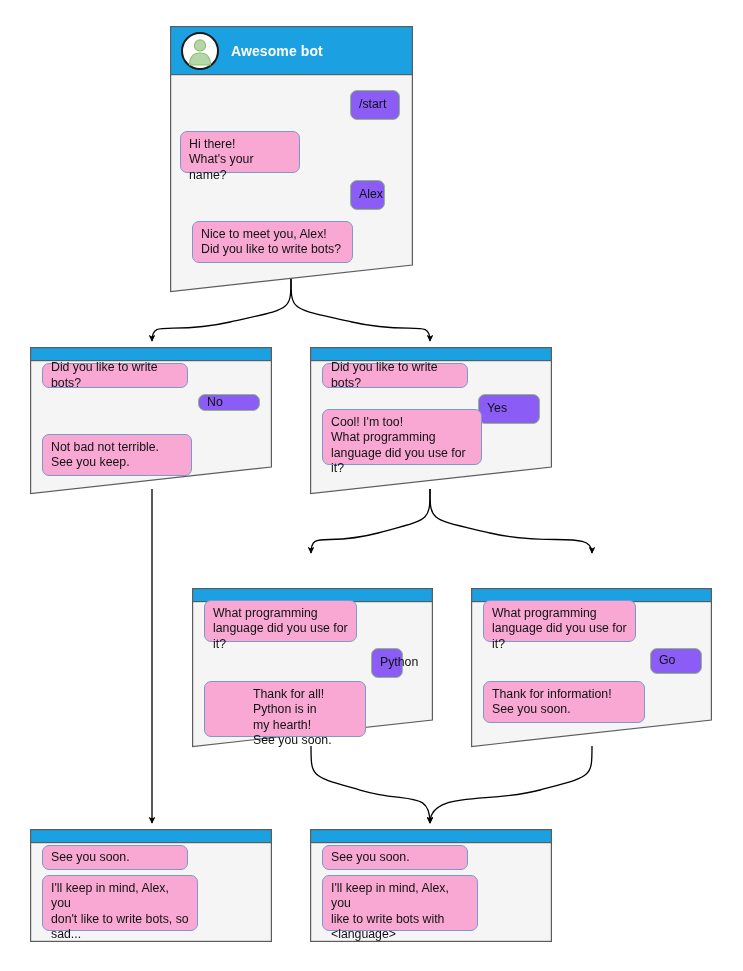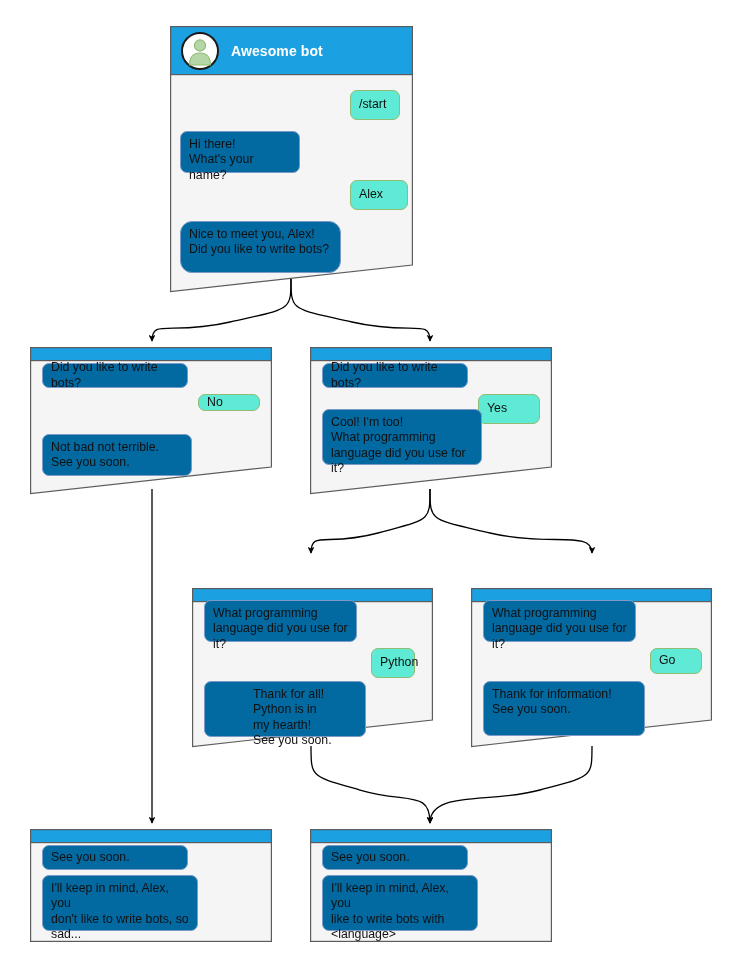--- a/index.html
+++ b/index.html
@@ -79,25 +79,25 @@
     box-sizing: border-box;
     border-radius: 7px;
     border: 1px solid;
     font-size: 12.3px;
     line-height: 15.4px;
     color: #111111;
     padding: 5px 8px 5px 8px;
     white-space: pre-line;
   }
   .bubble.bot {
-    background: #0369a1;
+    background: #f9a8d4;
     border-color: #7a9bc9;
   }
   .bubble.user {
-    background: #5eead4;
+    background: #8b5cf6;
     border-color: #8fbd73;
     text-align: left;
   }
 </style>
 </head>
 <body>
 
 <div id="canvas">
 
   <svg id="edges" viewBox="0 0 743 971" width="743" height="971" xmlns="http://www.w3.org/2000/svg">
@@ -135,38 +135,38 @@
           <path d="M 6.6,31 C 6.6,22.6 11,19 17,19 C 23,19 27.4,22.6 27.4,31 Z" fill="#b5d6a7" stroke="#8fbd73" stroke-width="1.1"></path>
         </svg>
       </div>
       <div class="card-title" style="left:61px; top:17px;">Awesome bot</div>
 
       <div class="bubble user" style="left:180px; top:64px; width:50px; height:30px; display:flex; align-items:center;">/start</div>
 
       <div class="bubble bot" style="left:10px; top:105px; width:120px; height:42px;">Hi there!
 What's your name?</div>
 
-      <div class="bubble user" style="left:180px; top:154px; width:58px; height:30px; display:flex; align-items:center;">Alex</div>
-
-      <div class="bubble bot" style="left:10px; top:195px; width:161px; height:52px;border-radius:12px;">Nice to meet you, Alex!
+      <div class="bubble user" style="left:180px; top:154px; width:35px; height:30px; display:flex; align-items:center;">Alex</div>
+
+      <div class="bubble bot" style="left:22px; top:195px; width:161px; height:42px;">Nice to meet you, Alex!
 Did you like to write bots?</div>
     </div>
   </div>
 
   <div class="card" style="left:30px; top:347px; width:242px; height:148px;">
     <svg class="card-shape" viewBox="0 0 242 148" width="242" height="148" preserveAspectRatio="none" xmlns="http://www.w3.org/2000/svg">
       <path d="M 0.6,0.6 L 241.4,0.6 L 241.4,120 L 0.6,146.5 Z" fill="#f5f5f5" stroke="#5c5c5c" stroke-width="1.2"></path>
       <rect x="0.6" y="0.6" width="240.8" height="13" fill="#1ba1e2"></rect>
       <rect x="0.6" y="0.6" width="240.8" height="13" fill="none" stroke="#5c5c5c" stroke-width="1.2"></rect>
     </svg>
     <div class="card-content">
       <div class="bubble bot" style="left:12px; top:16px; width:146px; height:25px; display:flex; align-items:center;">Did you like to write bots?</div>
       <div class="bubble user" style="left:168px; top:47px; width:62px; height:17px; display:flex; align-items:center;">No</div>
       <div class="bubble bot" style="left:12px; top:87px; width:150px; height:42px;">Not bad not terrible.
-See you soon.</div>
+See you keep.</div>
     </div>
   </div>
 
   <div class="card" style="left:310px; top:347px; width:242px; height:148px;">
     <svg class="card-shape" viewBox="0 0 242 148" width="242" height="148" preserveAspectRatio="none" xmlns="http://www.w3.org/2000/svg">
       <path d="M 0.6,0.6 L 241.4,0.6 L 241.4,120 L 0.6,146.5 Z" fill="#f5f5f5" stroke="#5c5c5c" stroke-width="1.2"></path>
       <rect x="0.6" y="0.6" width="240.8" height="13" fill="#1ba1e2"></rect>
       <rect x="0.6" y="0.6" width="240.8" height="13" fill="none" stroke="#5c5c5c" stroke-width="1.2"></rect>
     </svg>
     <div class="card-content">
@@ -181,38 +181,38 @@
   <div class="card" style="left:192px; top:588px; width:241px; height:160px;">
     <svg class="card-shape" viewBox="0 0 241 160" width="241" height="160" preserveAspectRatio="none" xmlns="http://www.w3.org/2000/svg">
       <path d="M 0.6,0.6 L 240.4,0.6 L 240.4,132 L 0.6,158.5 Z" fill="#f5f5f5" stroke="#5c5c5c" stroke-width="1.2"></path>
       <rect x="0.6" y="0.6" width="239.8" height="13" fill="#1ba1e2"></rect>
       <rect x="0.6" y="0.6" width="239.8" height="13" fill="none" stroke="#5c5c5c" stroke-width="1.2"></rect>
     </svg>
     <div class="card-content">
       <div class="bubble bot" style="left:12px; top:12px; width:153px; height:42px;">What programming
 language did you use for it?</div>
 
-      <div class="bubble user" style="left:179px; top:60px; width:44px; height:30px; display:flex; align-items:center;">Python</div>
+      <div class="bubble user" style="left:179px; top:60px; width:32px; height:30px; display:flex; align-items:center;">Python</div>
       <div class="bubble bot" style="left:12px; top:93px; width:162px; height:56px;padding-left:48px;">Thank for all! Python is in
 my hearth!
 See you soon.</div>
     </div>
   </div>
 
   <div class="card" style="left:471px; top:588px; width:241px; height:160px;">
     <svg class="card-shape" viewBox="0 0 241 160" width="241" height="160" preserveAspectRatio="none" xmlns="http://www.w3.org/2000/svg">
       <path d="M 0.6,0.6 L 240.4,0.6 L 240.4,132 L 0.6,158.5 Z" fill="#f5f5f5" stroke="#5c5c5c" stroke-width="1.2"></path>
       <rect x="0.6" y="0.6" width="239.8" height="13" fill="#1ba1e2"></rect>
       <rect x="0.6" y="0.6" width="239.8" height="13" fill="none" stroke="#5c5c5c" stroke-width="1.2"></rect>
     </svg>
     <div class="card-content">
       <div class="bubble bot" style="left:12px; top:12px; width:153px; height:42px;">What programming
 language did you use for it?</div>
       <div class="bubble user" style="left:179px; top:60px; width:52px; height:26px; display:flex; align-items:center;">Go</div>
-      <div class="bubble bot" style="left:12px; top:93px; width:162px; height:55px;">Thank for information!
+      <div class="bubble bot" style="left:12px; top:93px; width:162px; height:42px;">Thank for information!
 See you soon.</div>
     </div>
   </div>
 
   <div class="card" style="left:30px; top:829px; width:242px; height:113px;">
     <svg class="card-shape" viewBox="0 0 242 113" width="242" height="113" preserveAspectRatio="none" xmlns="http://www.w3.org/2000/svg">
       <rect x="0.6" y="0.6" width="240.8" height="111.8" fill="#f5f5f5" stroke="#5c5c5c" stroke-width="1.2"></rect>
       <rect x="0.6" y="0.6" width="240.8" height="13" fill="#1ba1e2"></rect>
       <rect x="0.6" y="0.6" width="240.8" height="13" fill="none" stroke="#5c5c5c" stroke-width="1.2"></rect>
     </svg>

